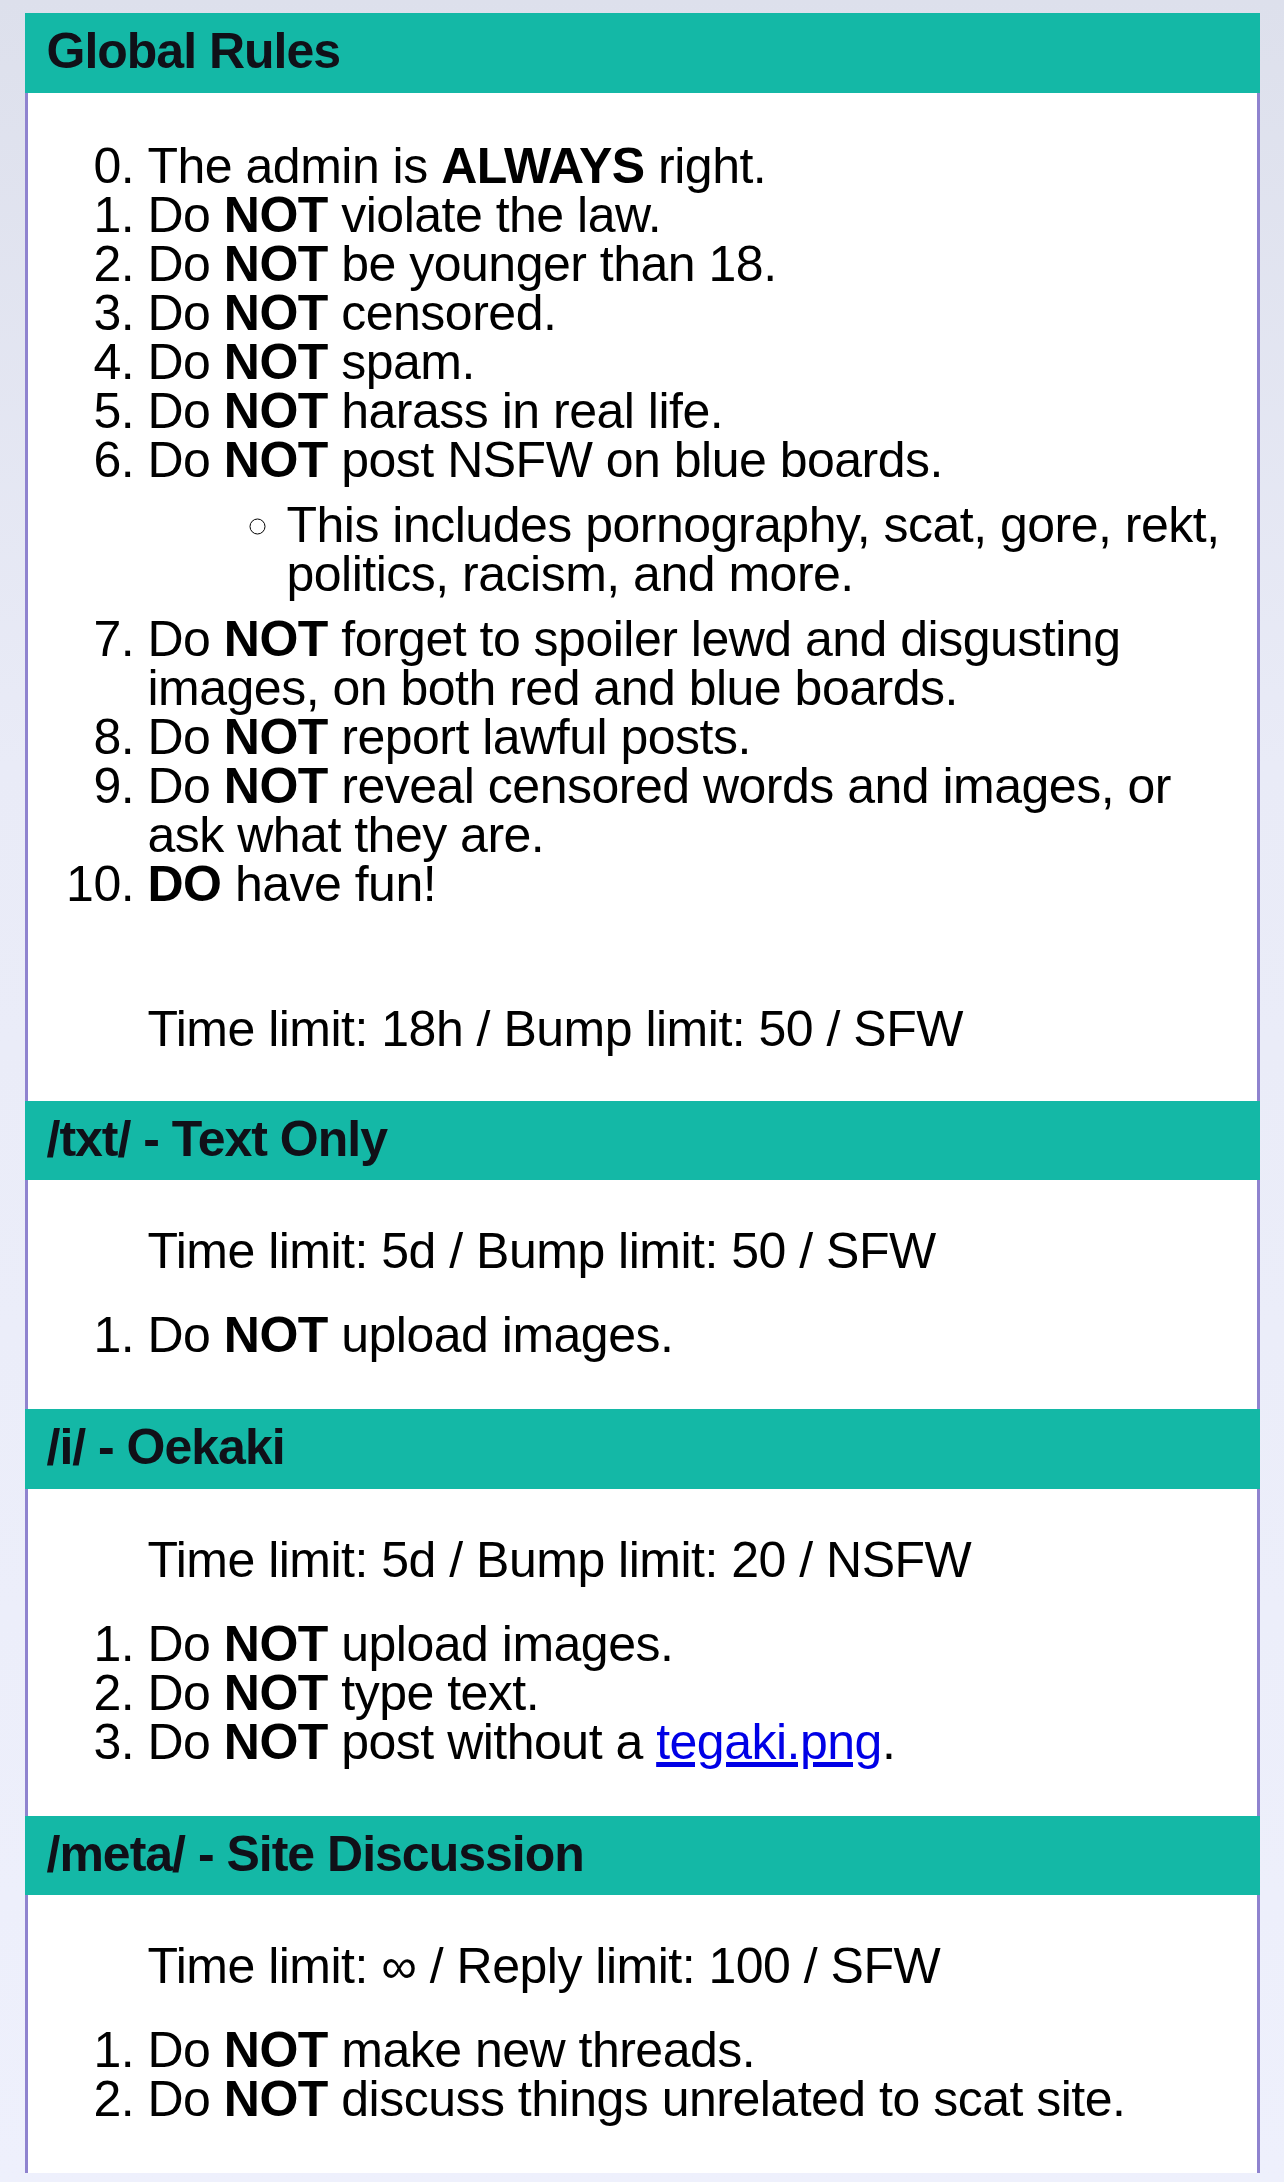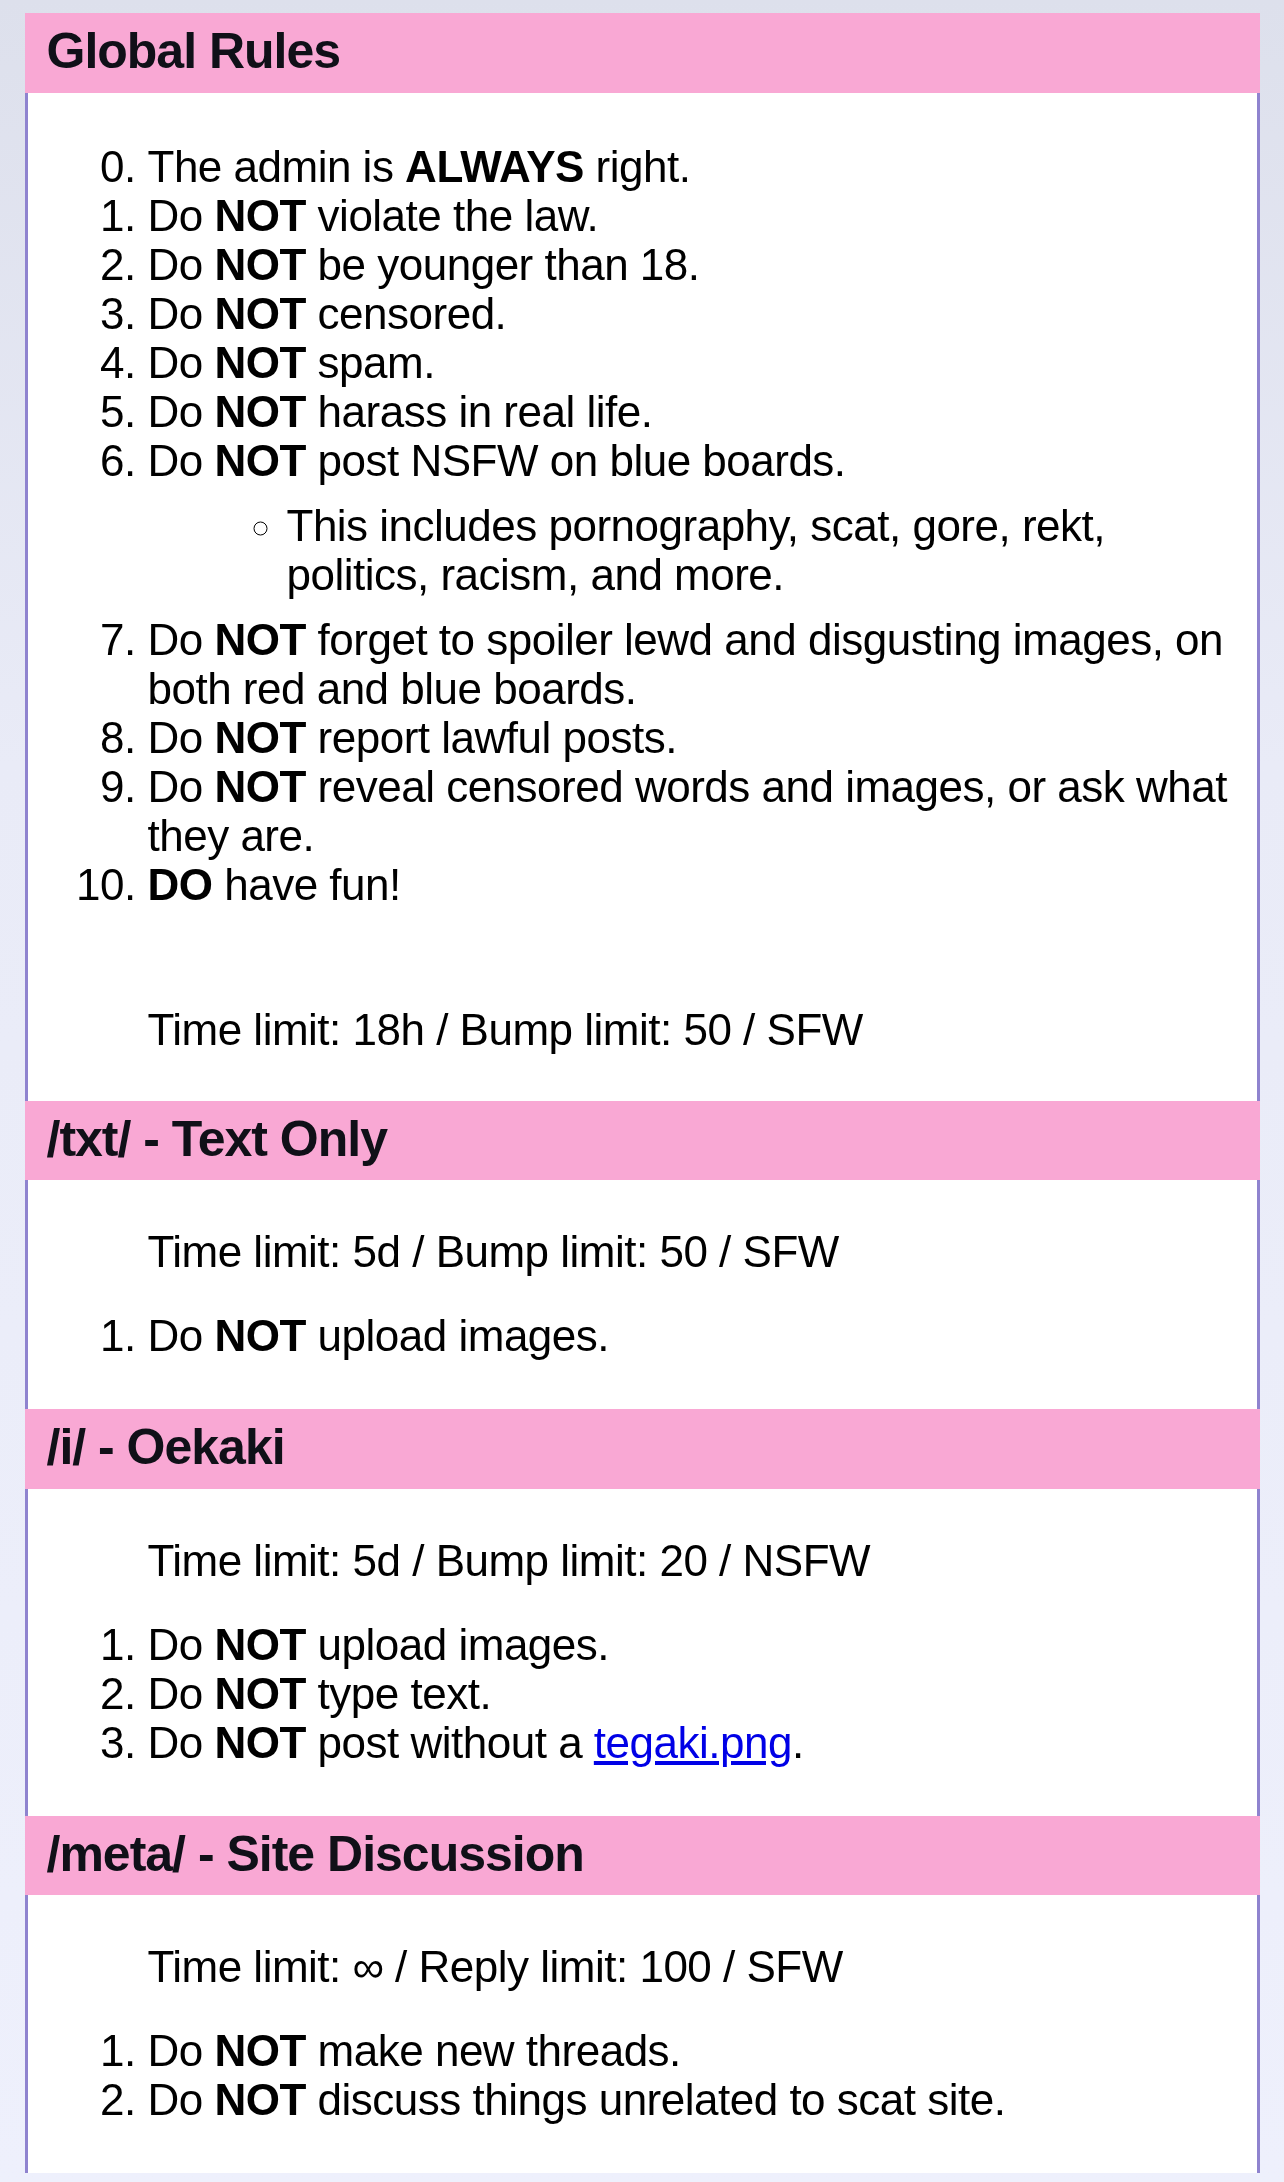--- a/index.html
+++ b/index.html
@@ -10,34 +10,34 @@
     overflow: hidden;
     background: linear-gradient(180deg, #dde0ec 0%, #e9ebf7 35%, #eef0fc 100%);
     font-family: "Liberation Sans", sans-serif;
     color: #000;
   }
   .board-container {
     width: 1235px;
     margin: 0 auto;
   }
   .section-header {
-    background: #f9a8d4;
+    background: #14b8a6;
     color: #101018;
     font-size: 50px;
     font-weight: bold;
     line-height: 1.15;
     letter-spacing: -1px;
     padding: 10px 22px 12px 22px;
   }
   .section-body {
     background: #ffffff;
     border-left: 3px solid #8f83cf;
     border-right: 3px solid #8f83cf;
     padding: 14px 20px;
-    font-size: 44px;
+    font-size: 50px;
     line-height: 49px;
     letter-spacing: -0.5px;
   }
   .section-body p.limits {
     margin: 33px 0;
     padding-left: 100px;
   }
   .section-body ol {
     margin: 35px 0;
     padding-left: 100px;

